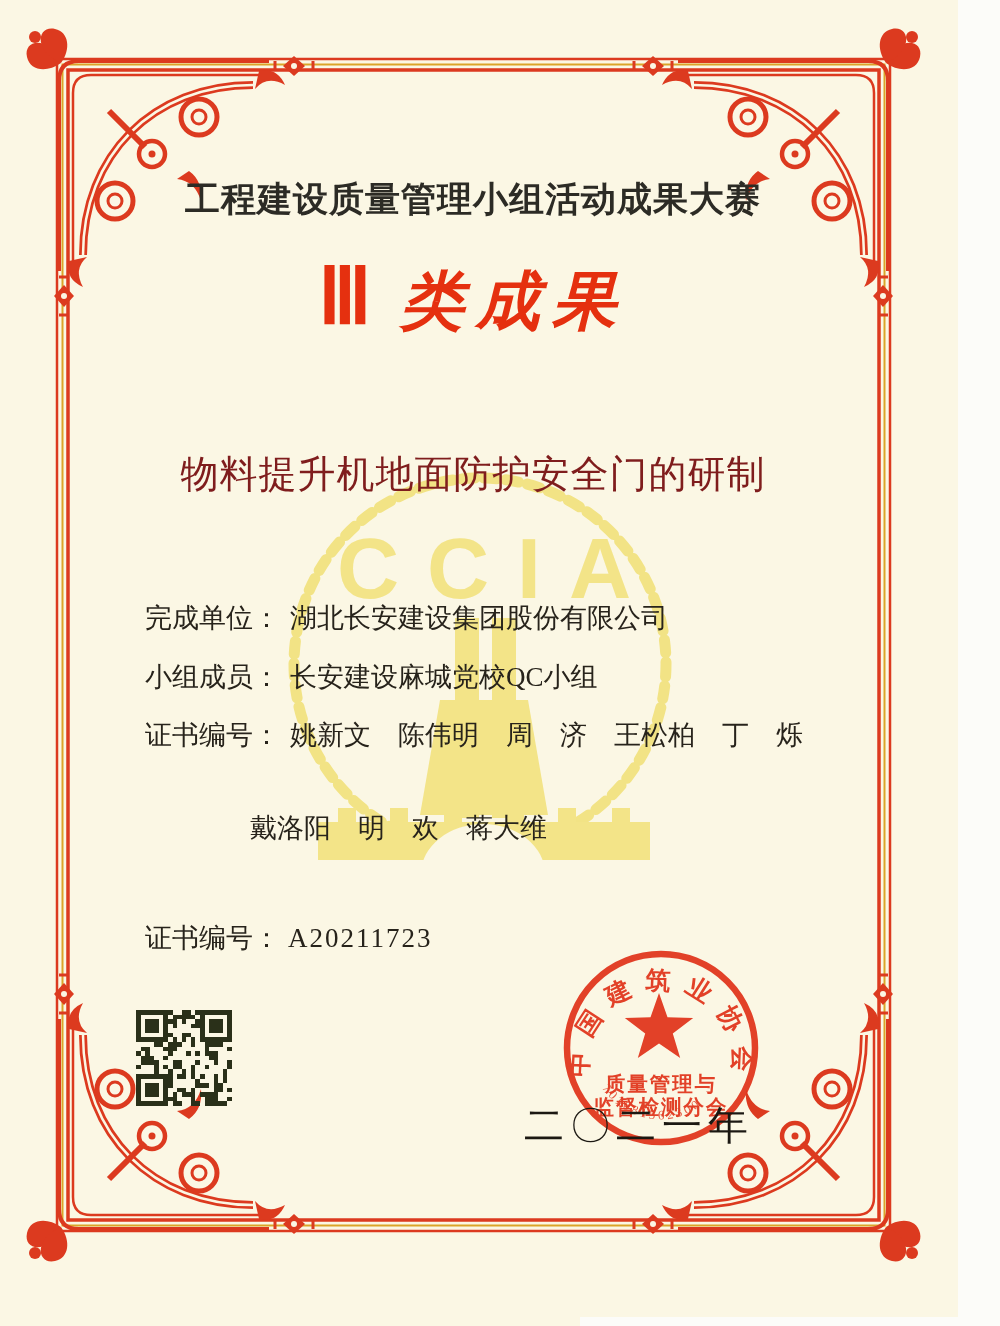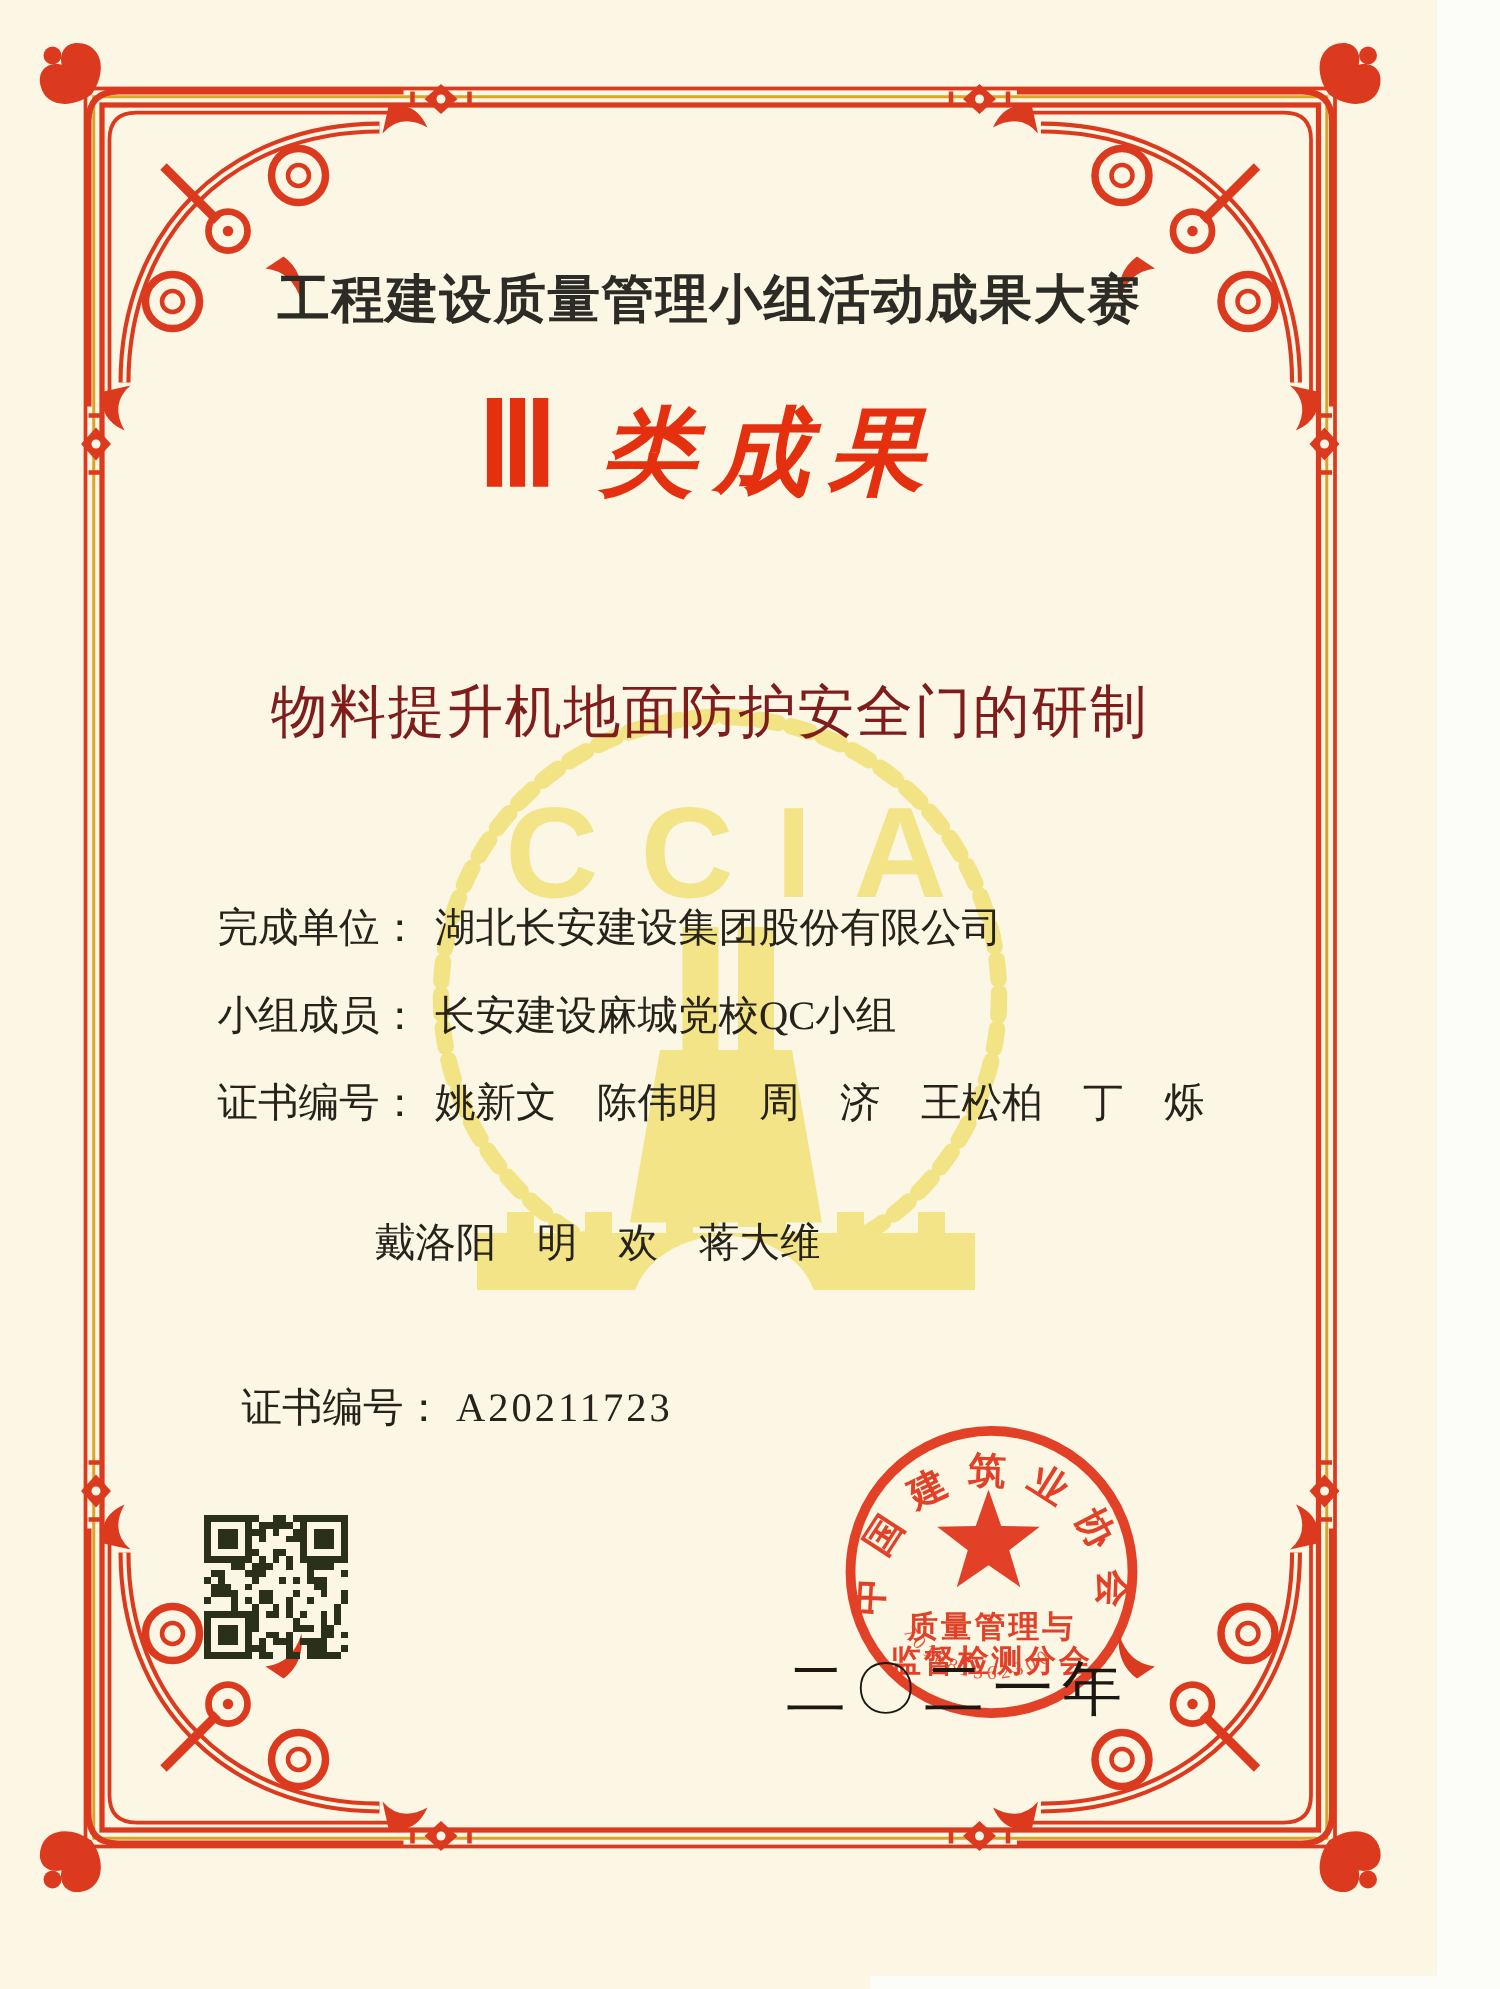--- a/index.html
+++ b/index.html
@@ -29,21 +29,21 @@
   .subject-title{
     position:absolute;top:418px;left:0;width:946px;text-align:center;
     font-size:38px;color:#7f1d1d;letter-spacing:1px;font-weight:400;margin-top:31px;
   }
   .field-row{position:absolute;left:145px;font-size:27px;color:#27231B;white-space:nowrap;}
   .field-row .value{margin-left:10px;}
   .row-unit{top:600px;}
   .row-team{top:659px;}
   .row-members{top:717px;}
   .row-members2{top:810px;left:250px;}
-  .row-certno{top:920px;margin-left:16px;}
+  .row-certno{top:920px;}
   .cert-number{margin-left:8px;letter-spacing:2px;}
   .qr{position:absolute;left:136px;top:1010px;width:96px;height:96px;}
   .seal{position:absolute;left:552px;top:948px;opacity:0.94;}
   .date-line{
     position:absolute;left:524px;top:1098px;font-size:40px;color:#1B1812;
     letter-spacing:6px;white-space:nowrap;z-index:4;
   }
 </style>
 </head>
 <body>

